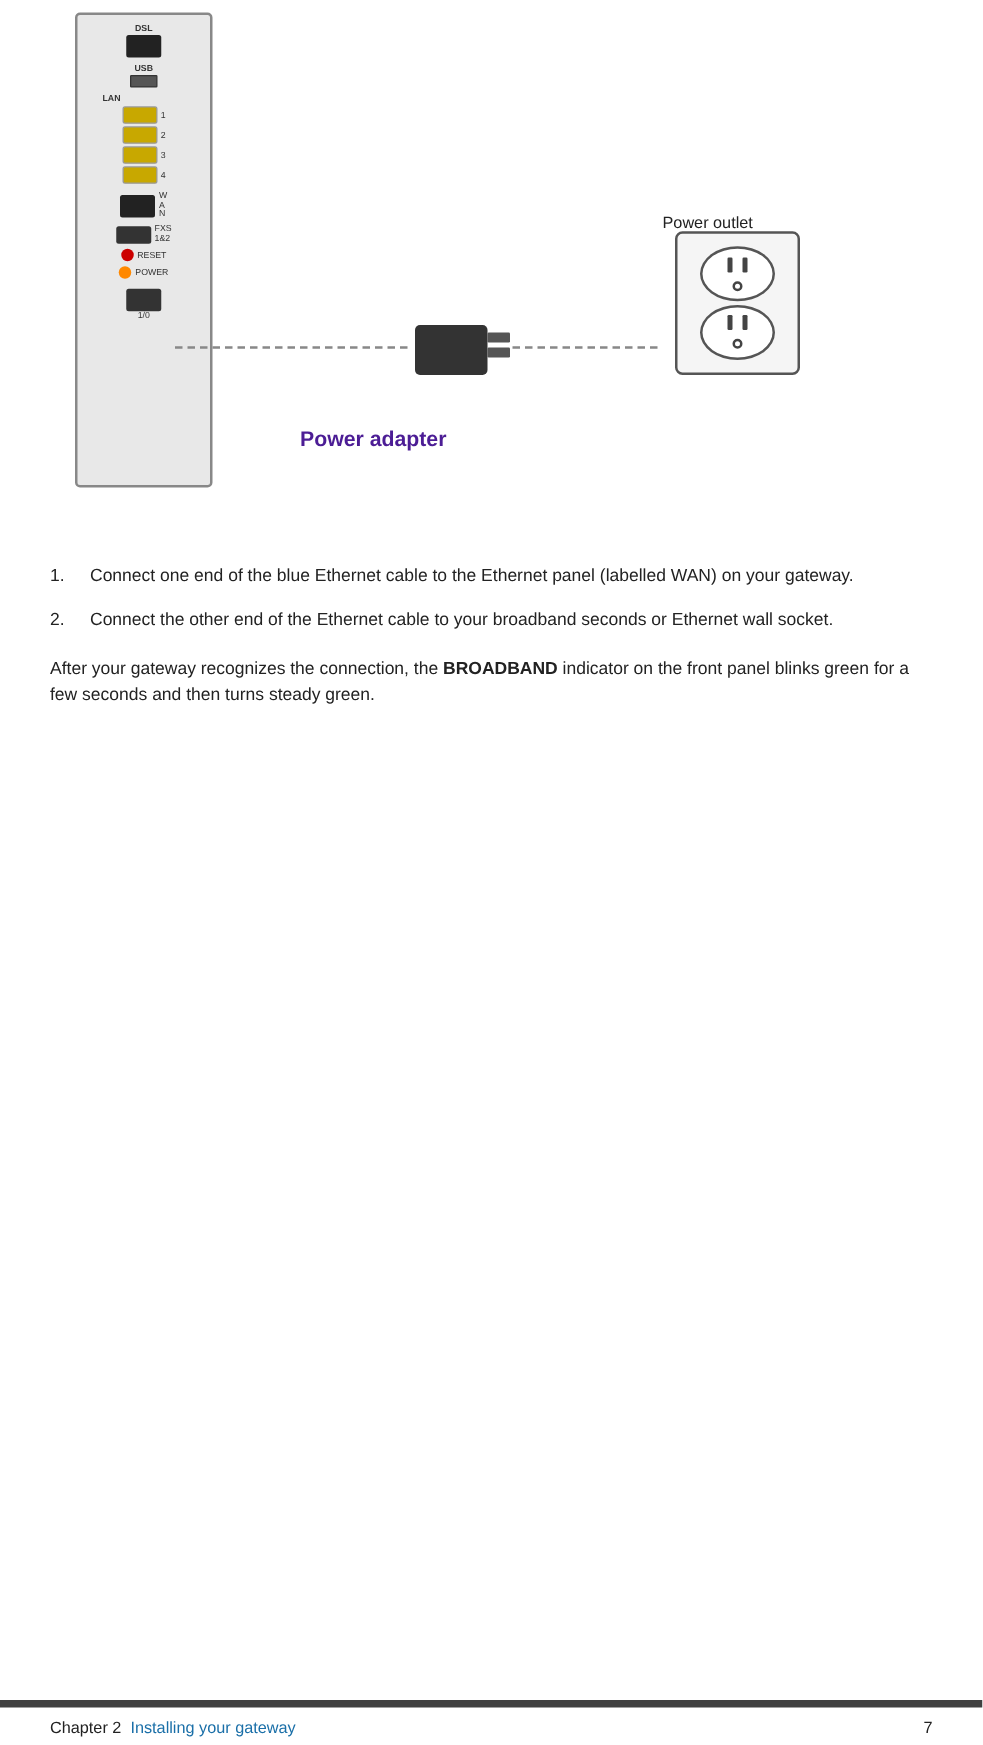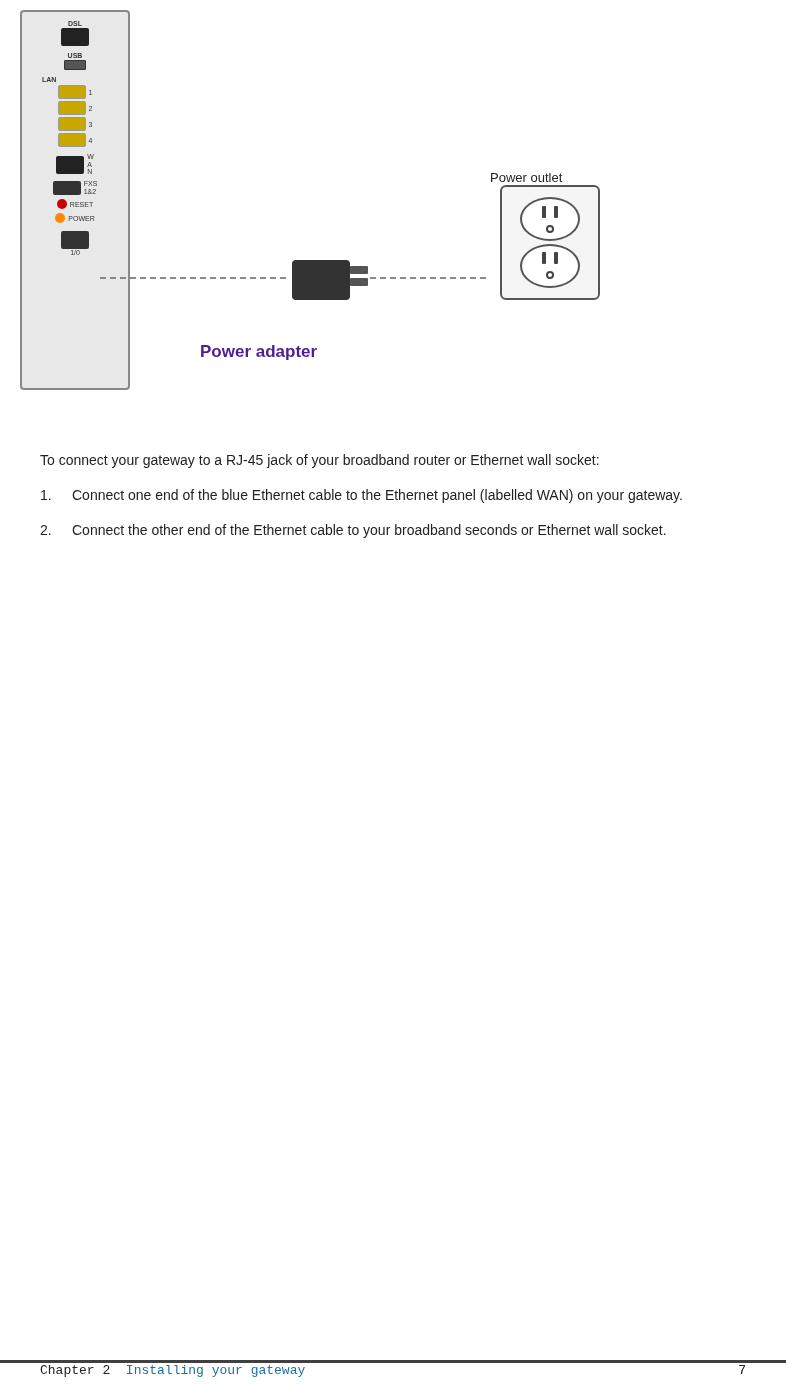--- a/index.html
+++ b/index.html
@@ -11,20 +11,21 @@
       font-size: 15px;
       color: #222;
       position: relative;
     }
 
     
     .diagram-section {
       padding: 20px 30px 10px 20px;
       position: relative;
       height: 420px;
+      margin-left: 40px;
     }
 
     
     .gateway-device {
       position: absolute;
       left: 20px;
       top: 10px;
       width: 110px;
       height: 380px;
       border: 2px solid #888;
@@ -315,26 +316,25 @@
       font-weight: bold;
     }
 
     
     .page-footer {
       position: absolute;
       bottom: 0;
       left: 0;
       right: 0;
       height: 36px;
-      border-top: 3px solid #404040;
-      display: flex;
-      align-items: flex-start;
+      border-top: 6px solid #404040;
+      display: flex;
+      align-items: center;
       justify-content: space-between;
       padding: 0 40px;
-      font-family: Liberation Mono, monospace;
     }
 
     .footer-left {
       font-size: 13px;
       color: #222;
     }
 
     .footer-chapter {
       color: #1a6fa8;
       font-size: 13px;
@@ -445,33 +445,35 @@
     </div>
   </div>
 
   <div class="label-power-adapter">Power
 adapter</div>
 
 </div>
 
 <div class="content-section">
 
-  <p class="intro-text">To connect your gateway to a RJ-45 jack of your broadband router or Ethernet wall socket:</p>
 
   <ol class="steps-list">
     <li class="step-item">
       <span class="step-num">1.</span>
       <span class="step-text">Connect one end of the blue Ethernet cable to the Ethernet panel (labelled WAN) on your gateway.</span>
     </li>
     <li class="step-item">
       <span class="step-num">2.</span>
       <span class="step-text">Connect the other end of the Ethernet cable to your broadband seconds or Ethernet wall socket.</span>
     </li>
   </ol>
 
+  <p class="after-text">
+    <span>After your gateway recognizes the connection, the </span><span class="bold-text">BROADBAND</span><span> indicator on the front panel blinks green for a few seconds and then turns steady green.</span>
+  </p>
 </div>
 
 <div class="page-footer">
   <div class="footer-left">
     <span>Chapter 2</span>&nbsp;&nbsp;<span class="footer-chapter">Installing your gateway</span>
   </div>
   <div class="footer-right">7</div>
 </div>
 
 </body></html>

